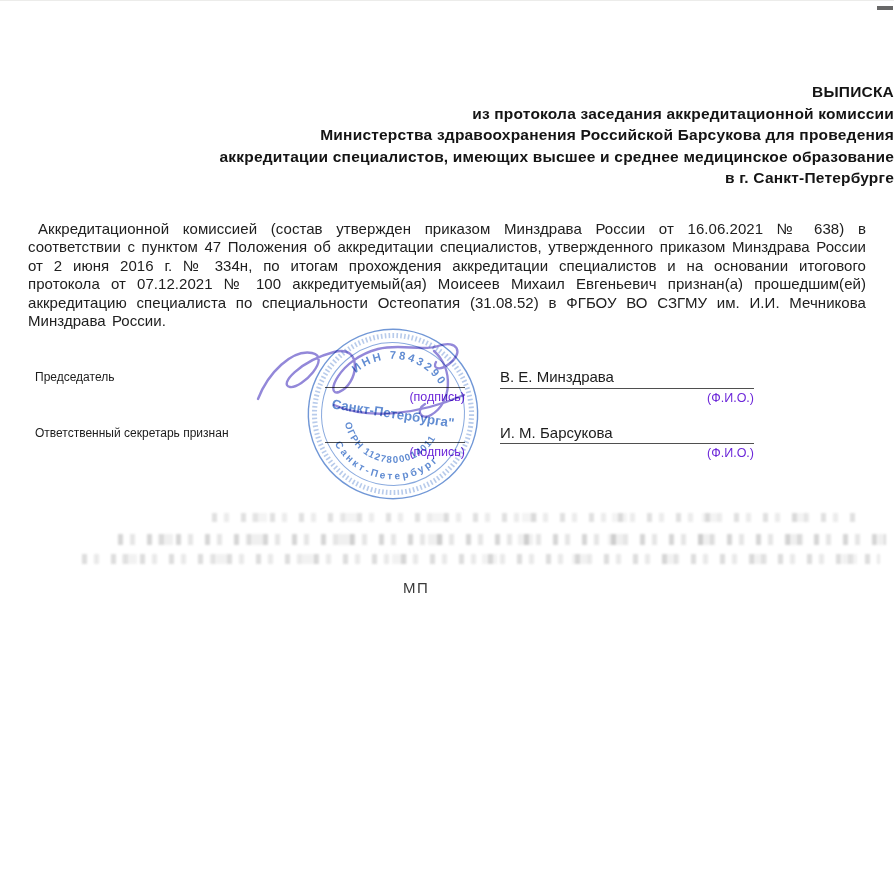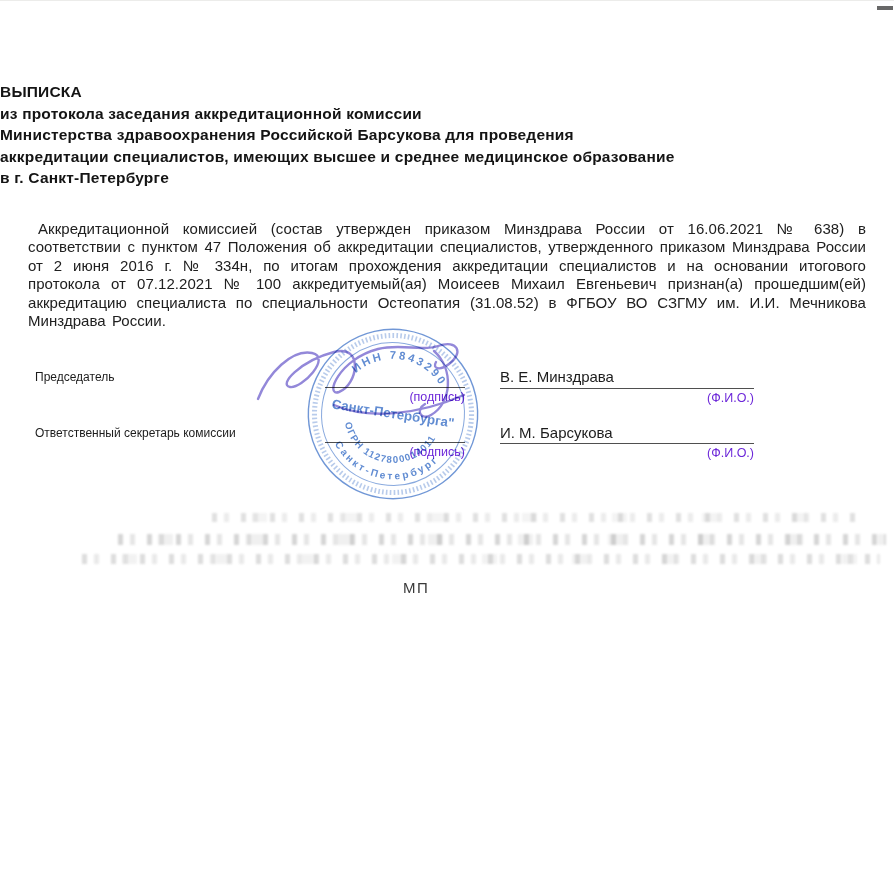--- a/index.html
+++ b/index.html
@@ -11,21 +11,21 @@
     font-family:"Liberation Sans", sans-serif;
     color:#1f1f1f;
     overflow:hidden;
   }
   .corner-mark{
     position:absolute;left:877px;top:5px;width:16px;height:4px;
     background:#4d4d4d;opacity:.85;
   }
   .title-block{
     position:absolute;left:0;top:80px;width:894px;
-    text-align:left;font-weight:bold;font-size:15.5px;
+    text-align:right;font-weight:bold;font-size:15.5px;
     line-height:21.6px;color:#141414;letter-spacing:.2px;
   }
   .body-text{
     position:absolute;left:28px;top:219px;width:838px;margin:0;
     font-size:15px;line-height:18.4px;color:#202020;
     text-align:justify;text-indent:10px;word-spacing:2px;letter-spacing:.05px;
   }
   .sig-label{position:absolute;left:35px;font-size:12px;color:#1c1c1c;white-space:nowrap;}
   .sig-line{position:absolute;height:0;border-top:1.2px solid #4f4f4f;}
   .sig-caption{position:absolute;font-size:12.5px;color:#6d28d9;text-align:right;}
@@ -68,21 +68,21 @@
 
   <p class="body-text">Аккредитационной комиссией (состав утвержден приказом Минздрава России от 16.06.2021 № 638) в соответствии с пунктом 47 Положения об аккредитации специалистов, утвержденного приказом Минздрава России от 2 июня 2016 г. № 334н, по итогам прохождения аккредитации специалистов и на основании итогового протокола от 07.12.2021 № 100 аккредитуемый(ая) Моисеев Михаил Евгеньевич признан(а) прошедшим(ей) аккредитацию специалиста по специальности Остеопатия (31.08.52) в ФГБОУ ВО СЗГМУ им. И.И. Мечникова Минздрава России.</p>
 
   <div class="sig-label" style="top:369px;">Председатель</div>
   <div class="sig-line" style="left:325px;top:386px;width:140px;"></div>
   <div class="sig-caption" style="left:325px;top:389px;width:140px;">(подпись)</div>
   <div class="sig-name" style="left:500px;top:367px;">В. Е. Минздрава</div>
   <div class="sig-line" style="left:500px;top:387px;width:254px;"></div>
   <div class="sig-caption" style="left:500px;top:390px;width:254px;">(Ф.И.О.)</div>
 
-  <div class="sig-label" style="top:425px;">Ответственный секретарь комиссии</div>
+  <div class="sig-label" style="top:425px;">Ответственный секретарь признан</div>
   <div class="sig-line" style="left:325px;top:441px;width:140px;"></div>
   <div class="sig-caption" style="left:325px;top:444px;width:140px;">(подпись)</div>
   <div class="sig-name" style="left:500px;top:423px;">И. М. Барсукова</div>
   <div class="sig-line" style="left:500px;top:442px;width:254px;"></div>
   <div class="sig-caption" style="left:500px;top:445px;width:254px;">(Ф.И.О.)</div>
 
   <div class="stamp-wrap">
     <svg viewBox="0 0 200 200" width="204" height="204">
       <defs>
         <path id="arc-top" d="M 46 100 A 54 54 0 0 1 154 100"></path>

